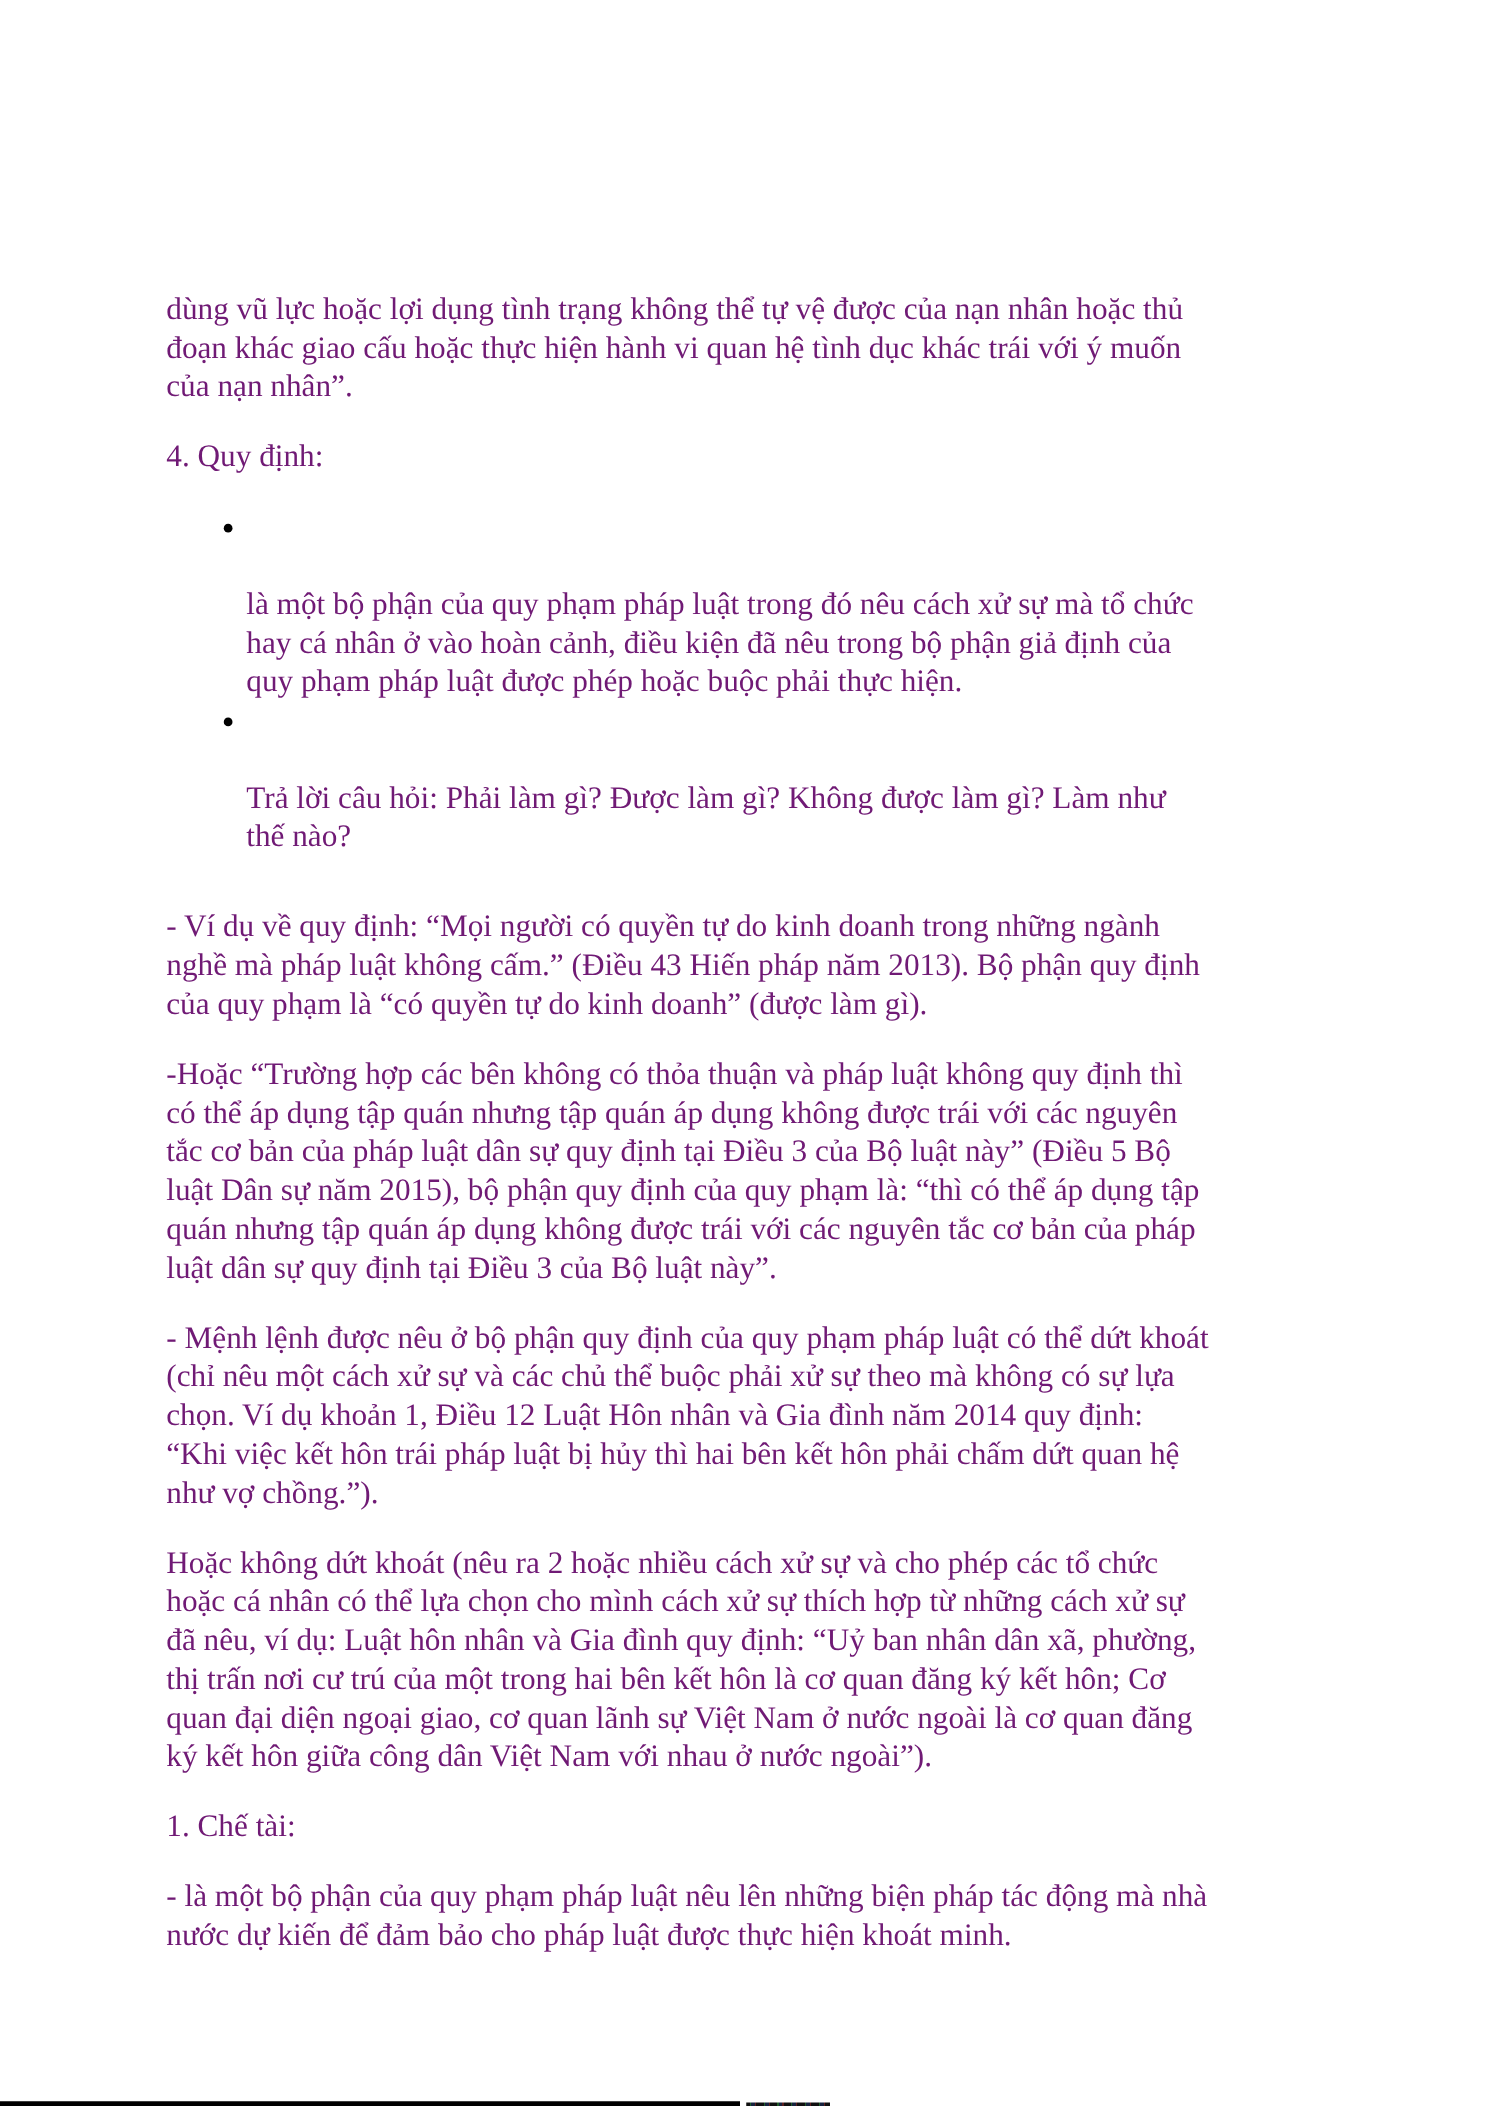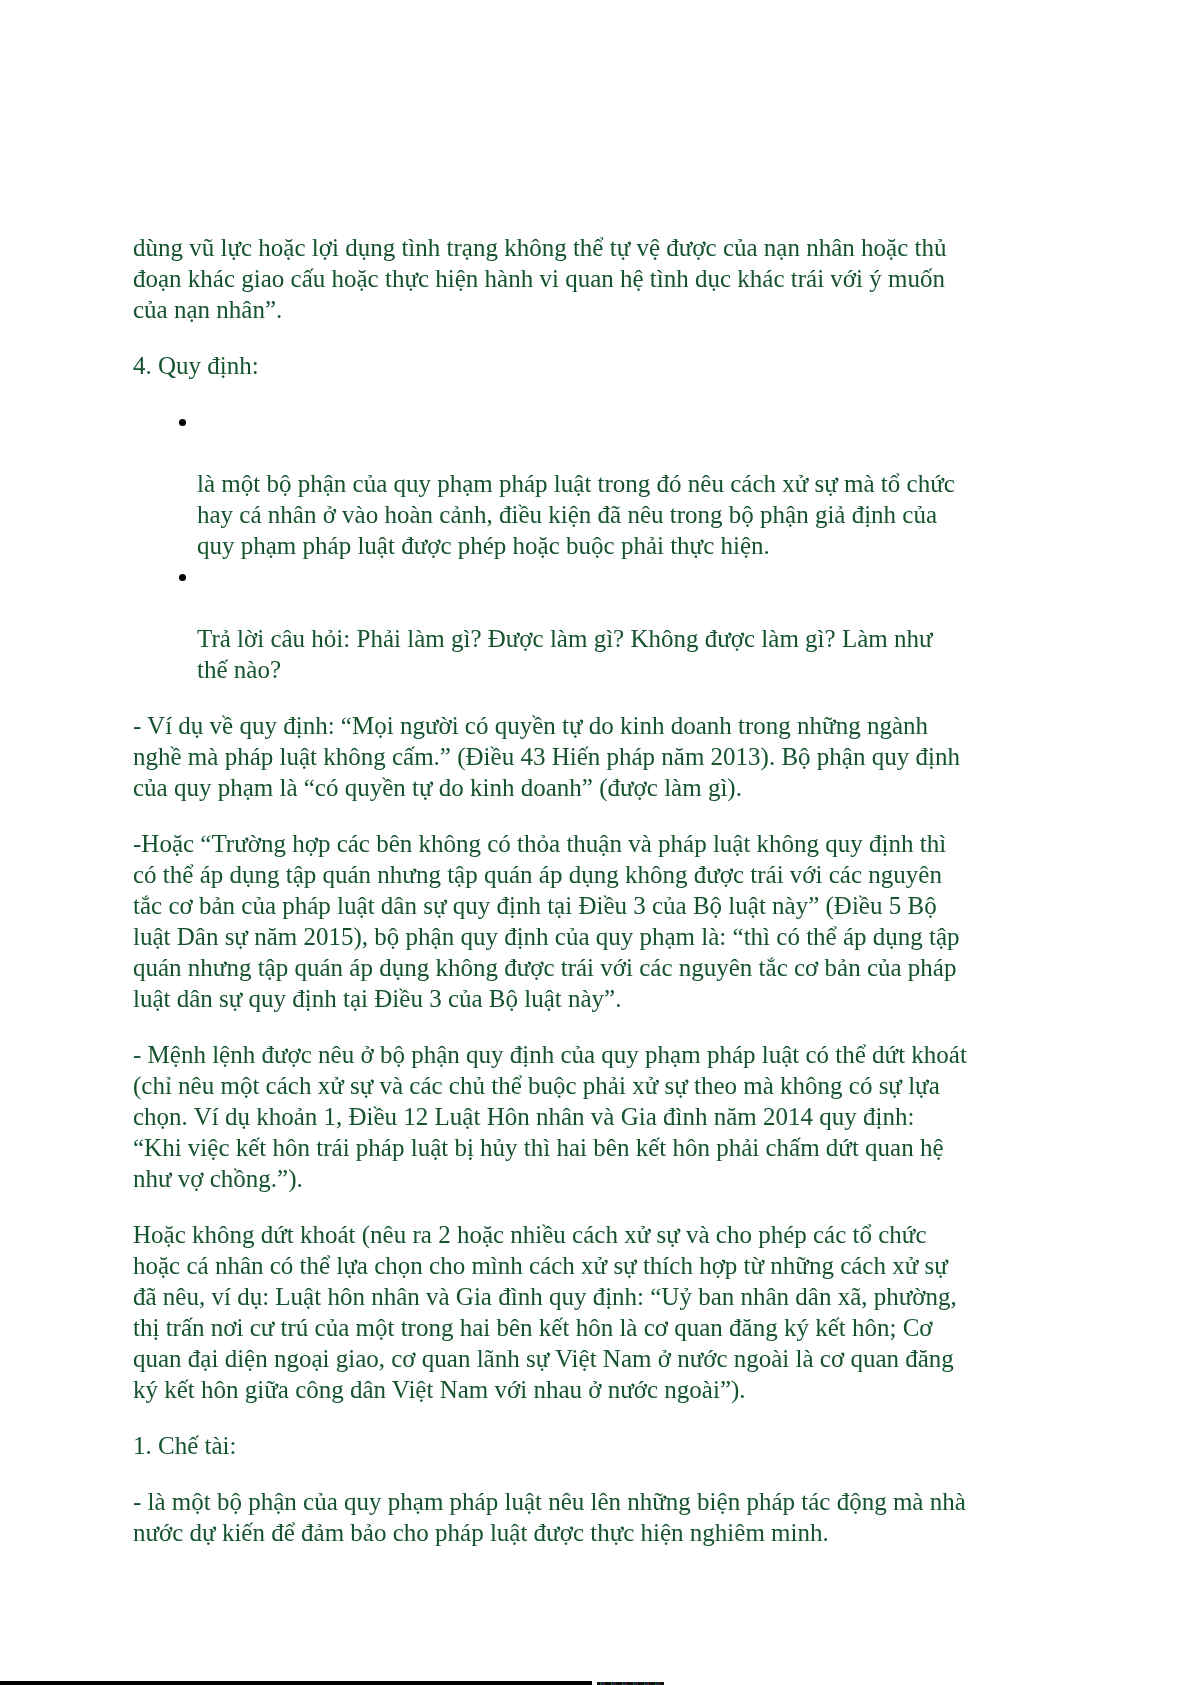--- a/index.html
+++ b/index.html
@@ -11,35 +11,35 @@
     font-family: "Liberation Serif", serif;
     overflow: hidden;
   }
   .doc {
     position: absolute;
     left: 133px;
     top: 232px;
     width: 930px;
     font-size: 25px;
     line-height: 31px;
-    color: #14532d;
+    color: #701a75;
   }
   .para {
     margin: 0 0 25px 0;
     white-space: pre-line;
   }
   .heading {
     margin: 0 0 25px 0;
     white-space: pre-line;
     font-weight: normal;
     font-size: 25px;
   }
   ul.bullets {
     list-style: none;
-    margin: 5px 0 25px 0;
+    margin: 5px 0 41px 0;
     padding: 0;
   }
   ul.bullets li {
     position: relative;
     padding-left: 64px;
     white-space: pre-line;
   }
   .bullet-dot {
     position: absolute;
     left: 46px;
@@ -116,18 +116,18 @@
   <p class="para">Hoặc không dứt khoát (nêu ra 2 hoặc nhiều cách xử sự và cho phép các tổ chức
 hoặc cá nhân có thể lựa chọn cho mình cách xử sự thích hợp từ những cách xử sự
 đã nêu, ví dụ: Luật hôn nhân và Gia đình quy định: “Uỷ ban nhân dân xã, phường,
 thị trấn nơi cư trú của một trong hai bên kết hôn là cơ quan đăng ký kết hôn; Cơ
 quan đại diện ngoại giao, cơ quan lãnh sự Việt Nam ở nước ngoài là cơ quan đăng
 ký kết hôn giữa công dân Việt Nam với nhau ở nước ngoài”).</p>
 
   <div class="heading">1. Chế tài:</div>
 
   <p class="para">- là một bộ phận của quy phạm pháp luật nêu lên những biện pháp tác động mà nhà
-nước dự kiến để đảm bảo cho pháp luật được thực hiện nghiêm minh.</p>
+nước dự kiến để đảm bảo cho pháp luật được thực hiện khoát minh.</p>
 
 </div>
 
 <div class="bottom-rule"></div>
 <div class="bottom-fragment"></div>
 
 </body></html>

